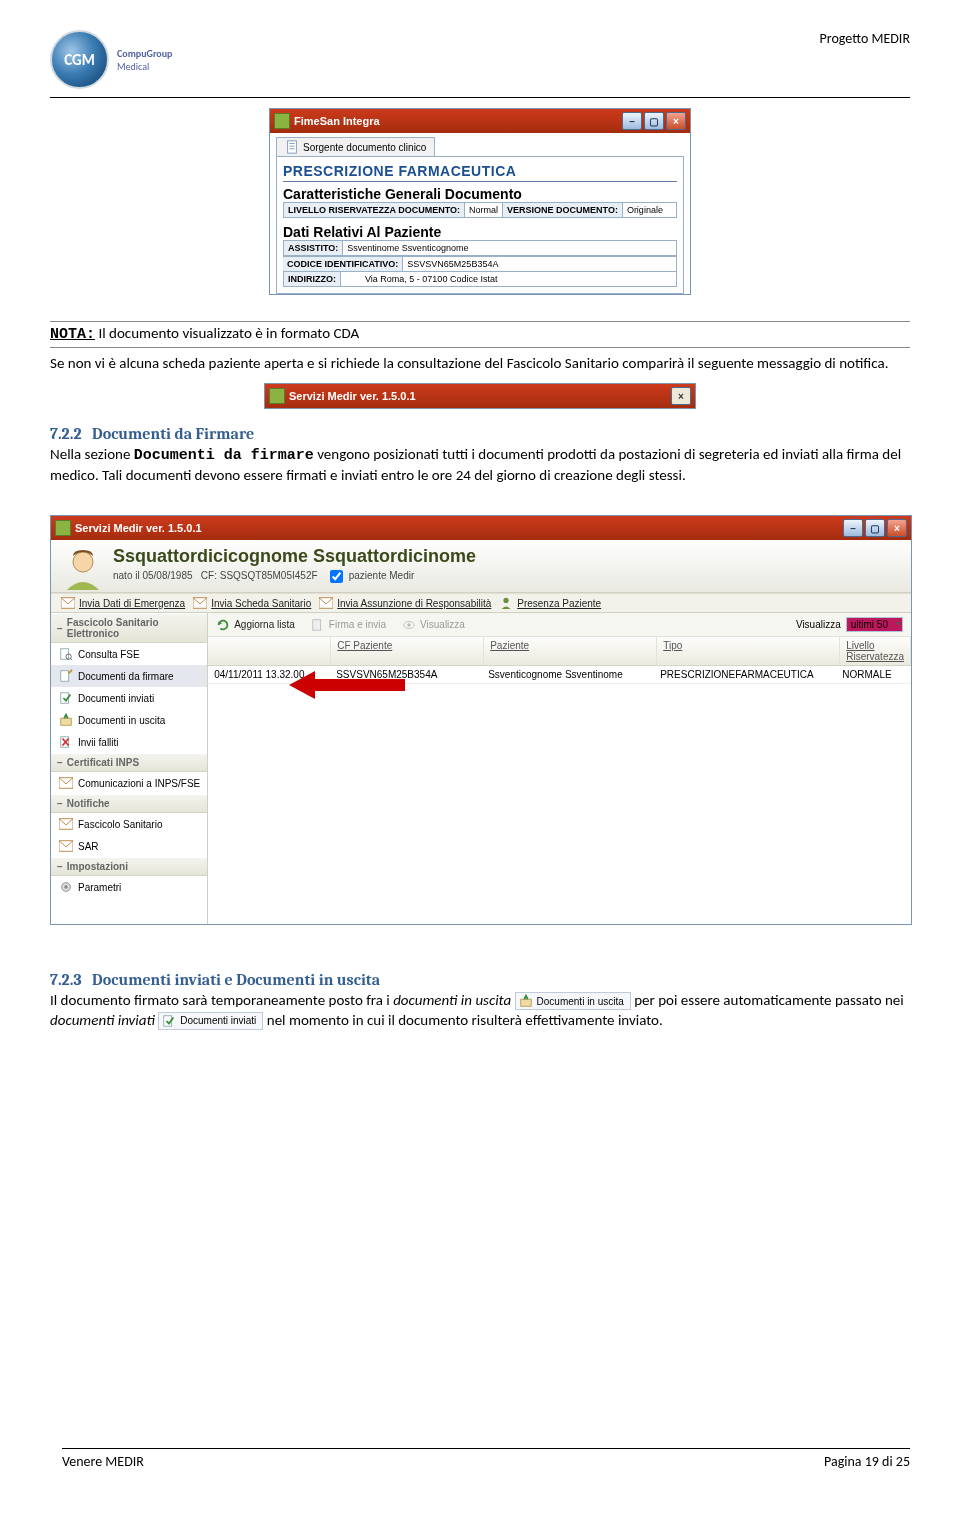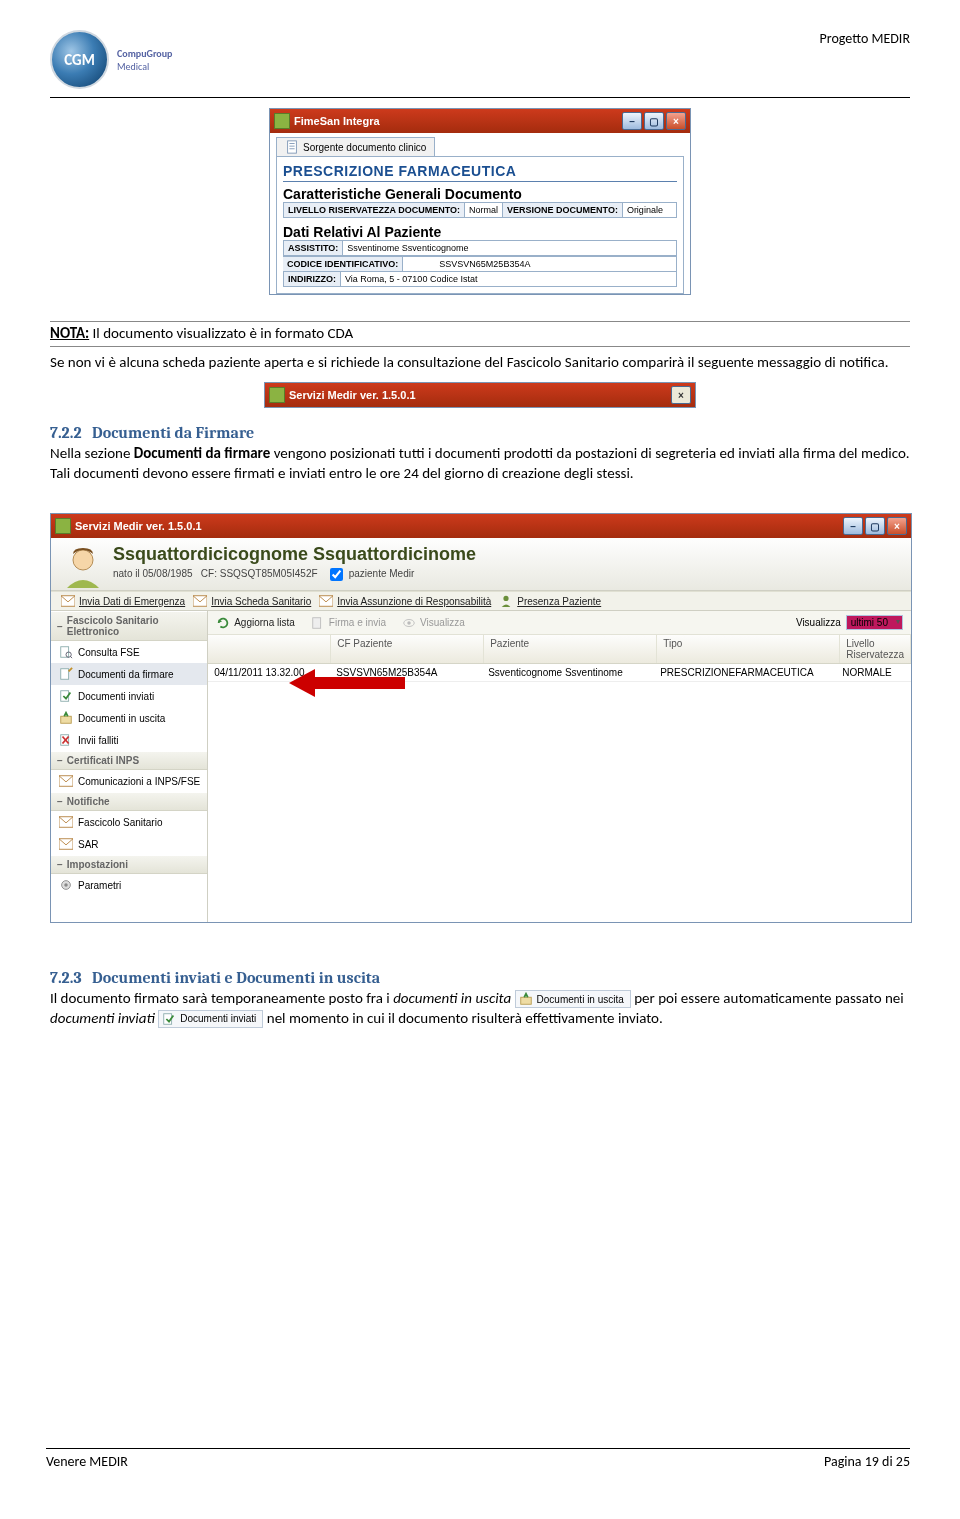--- a/index.html
+++ b/index.html
@@ -40,30 +40,30 @@
     color: #fff;
     font-weight: bold;
     font-size: 15px;
   }
   .logo-text { font-size: 10px; color: #5563a3; }
   .logo-text b { font-weight: bold; }
   .proj-name { font-size: 14px; text-align: right; padding-left: 24px; }
   .footer {
     position: absolute;
     bottom: 30px;
-    left: 46px;
+    left: 62px;
     right: 50px;
     border-top: 1px solid #000;
     padding-top: 4px;
     display: flex;
     justify-content: space-between;
     font-size: 14px;
   }
   .body-text { font-size: 15px; line-height: 1.3; }
-  .bold { font-weight: bold; }
+  .bold { font-weight: bold; font-family: Liberation Mono, monospace; }
   .underline { text-decoration: underline; }
   .italic { font-style: italic; }
   .section-heading {
     font-size: 16px;
     font-weight: bold;
     color: #365f91;
     font-family: Cambria, Georgia, serif;
     margin: 16px 0 2px 0;
   }
 
@@ -167,21 +167,21 @@
   .red-arrow-wrap { position: relative; height: 0; }
 
   .s3-content { flex: 1; background: #fff; }
   .s3-toolbar { font-size: 10px; padding: 4px 8px; display: flex; gap: 16px; border-bottom: 1px solid #e2e2d6; background: #f6f6f0; align-items: center; }
   .s3-toolbar .disabled { color: #999; }
   .s3-viz { margin-left: auto; display: flex; align-items: center; gap: 5px; }
   .s3-viz-sel { background: #be185d; border: 1px solid #b0c3de; padding: 1px 14px 1px 4px; font-size: 10px; position: relative; }
   .s3-viz-sel::after { content: "▾"; position: absolute; right: 2px; font-size: 8px; color: #555; }
 
   .s3-table { font-size: 10px; }
-  .s3-th-row { display: flex; background: linear-gradient(#fdfdfc,#eceade); border-bottom: 1px solid #d5d5c7; color: #555; }
+  .s3-th-row { display: flex; background: linear-gradient(#fdfdfc,#eceade); border-bottom: 1px solid #d5d5c7; color: #555; text-decoration: underline; }
   .s3-th { padding: 3px 6px; border-right: 1px solid #e3e3d6; }
   .s3-td-row { display: flex; border-bottom: 1px solid #eee; }
   .s3-td { padding: 3px 6px; }
   .c1 { width: 110px; } .c2 { width: 140px; } .c3 { width: 160px; } .c4 { width: 170px; } .c5 { flex: 1; }
   .s3-empty { height: 240px; }
 
   
   .inline-snip {
     display: inline-flex; align-items: center; gap: 4px;
     border: 1px solid #bfcbd9; background: #f5f7fa;
@@ -241,26 +241,26 @@
             <div class="s1-cell-label">VERSIONE DOCUMENTO:</div>
             <div class="s1-cell-val">Originale</div>
           </div>
         </div>
         <div class="s1-block-label" style="margin-top:6px;">Dati Relativi Al Paziente</div>
         <div style="display:flex;flex-direction:column;">
           <div class="s1-row" style="flex:1;">
             <div class="s1-cell-label">ASSISTITO:</div>
             <div class="s1-cell-val">Ssventinome Ssventicognome</div>
           </div>
-          <div class="s1-row" style="flex:1; border-left:none;gap:32px;">
+          <div class="s1-row" style="flex:1; border-left:none;">
             <div class="s1-cell-label">CODICE IDENTIFICATIVO:</div>
             <div class="s1-cell-val">SSVSVN65M25B354A</div>
           </div>
         </div>
-        <div class="s1-row" style="border-top:none;">
+        <div class="s1-row" style="border-top:none;gap:20px;">
           <div class="s1-cell-label">INDIRIZZO:</div>
           <div class="s1-cell-val">Via Roma, 5 - 07100 Codice Istat</div>
         </div>
       </div>
     </div>
   </div>
 
   <div style="height:14px"></div>
   <div class="dotsep"></div>
   <div class="body-text">

